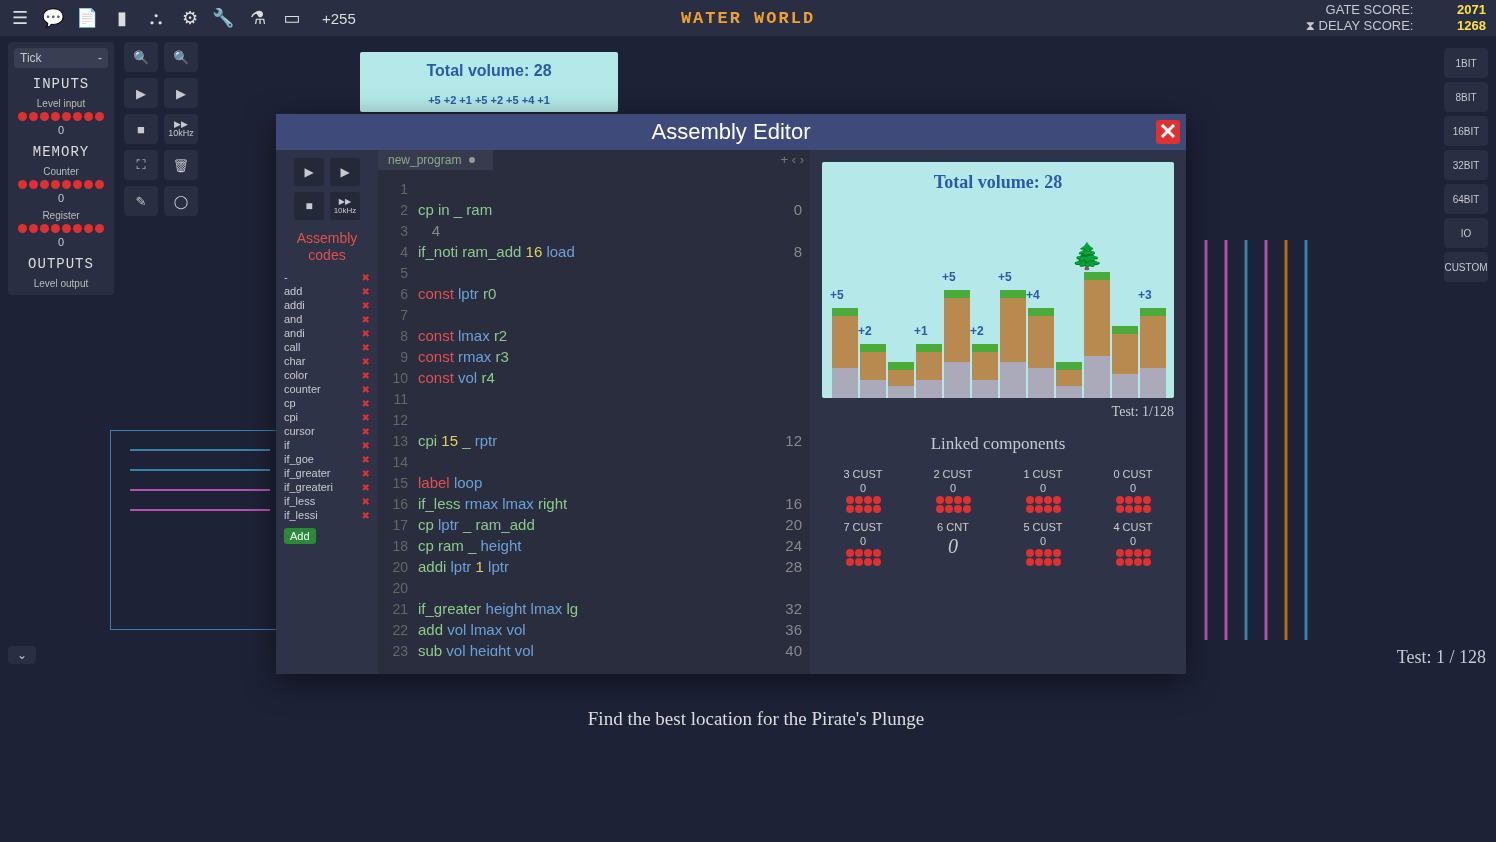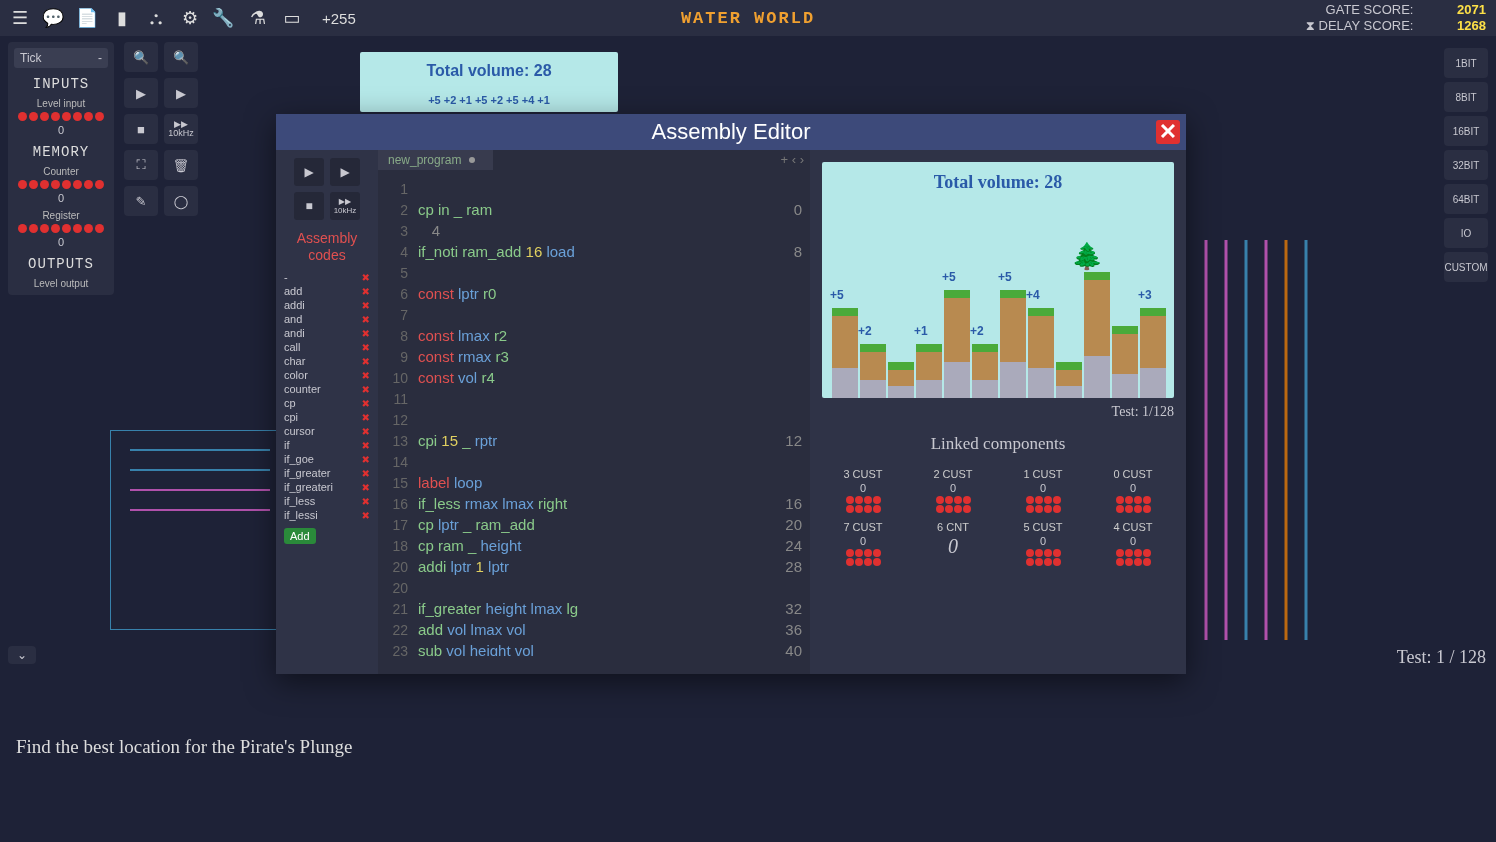--- a/index.html
+++ b/index.html
@@ -60,21 +60,21 @@
 .testlbl{text-align:right;font-size:14px;margin-top:6px;font-family:Georgia,serif;}
 .linkhdr{text-align:center;font-size:17px;margin:14px 0;font-family:Georgia,serif;}
 .comps{display:grid;grid-template-columns:repeat(4,1fr);gap:8px;justify-items:center;font-family:"Courier New",monospace;font-size:11px;}
 .comp{text-align:center;}
 .comp .cn{color:#ccc;margin-bottom:2px;}
 .comp .cv{font-size:11px;margin-bottom:2px;}
 .comp .cleds{display:flex;flex-wrap:wrap;gap:1px;justify-content:center;width:40px;margin:0 auto;}
 .comp .cl{width:8px;height:8px;border-radius:50%;background:#e03030;}
 .comp.big .cv{font-size:20px;font-style:italic;font-family:Georgia,serif;}
 .bg-vol{position:absolute;left:360px;top:52px;width:258px;height:60px;background:#b5e8e8;border-radius:2px;padding:10px;text-align:center;color:#2a5aa8;font-family:Georgia,serif;font-weight:bold;}
-.bottombar{position:absolute;bottom:84px;left:0;right:0;margin-left:16px;}
+.bottombar{position:absolute;bottom:112px;left:0;right:0;text-align:center;margin-left:16px;}
 .prompt{font-size:19px;font-family:Georgia,serif;color:#ddd;}
 .brtest{position:absolute;right:10px;bottom:174px;font-size:18px;font-family:Georgia,serif;}
 .toggle{position:absolute;left:8px;bottom:178px;width:28px;height:18px;background:#2a2e42;border-radius:4px;display:flex;align-items:center;justify-content:center;cursor:pointer;font-size:12px;}
 .circuit{position:absolute;left:110px;top:430px;width:180px;height:200px;opacity:0.7;pointer-events:none;}
 .circuit2{position:absolute;right:70px;top:240px;width:240px;height:410px;opacity:0.7;pointer-events:none;}
 </style>
 </head>
 <body>
 
 <div class="topbar">

